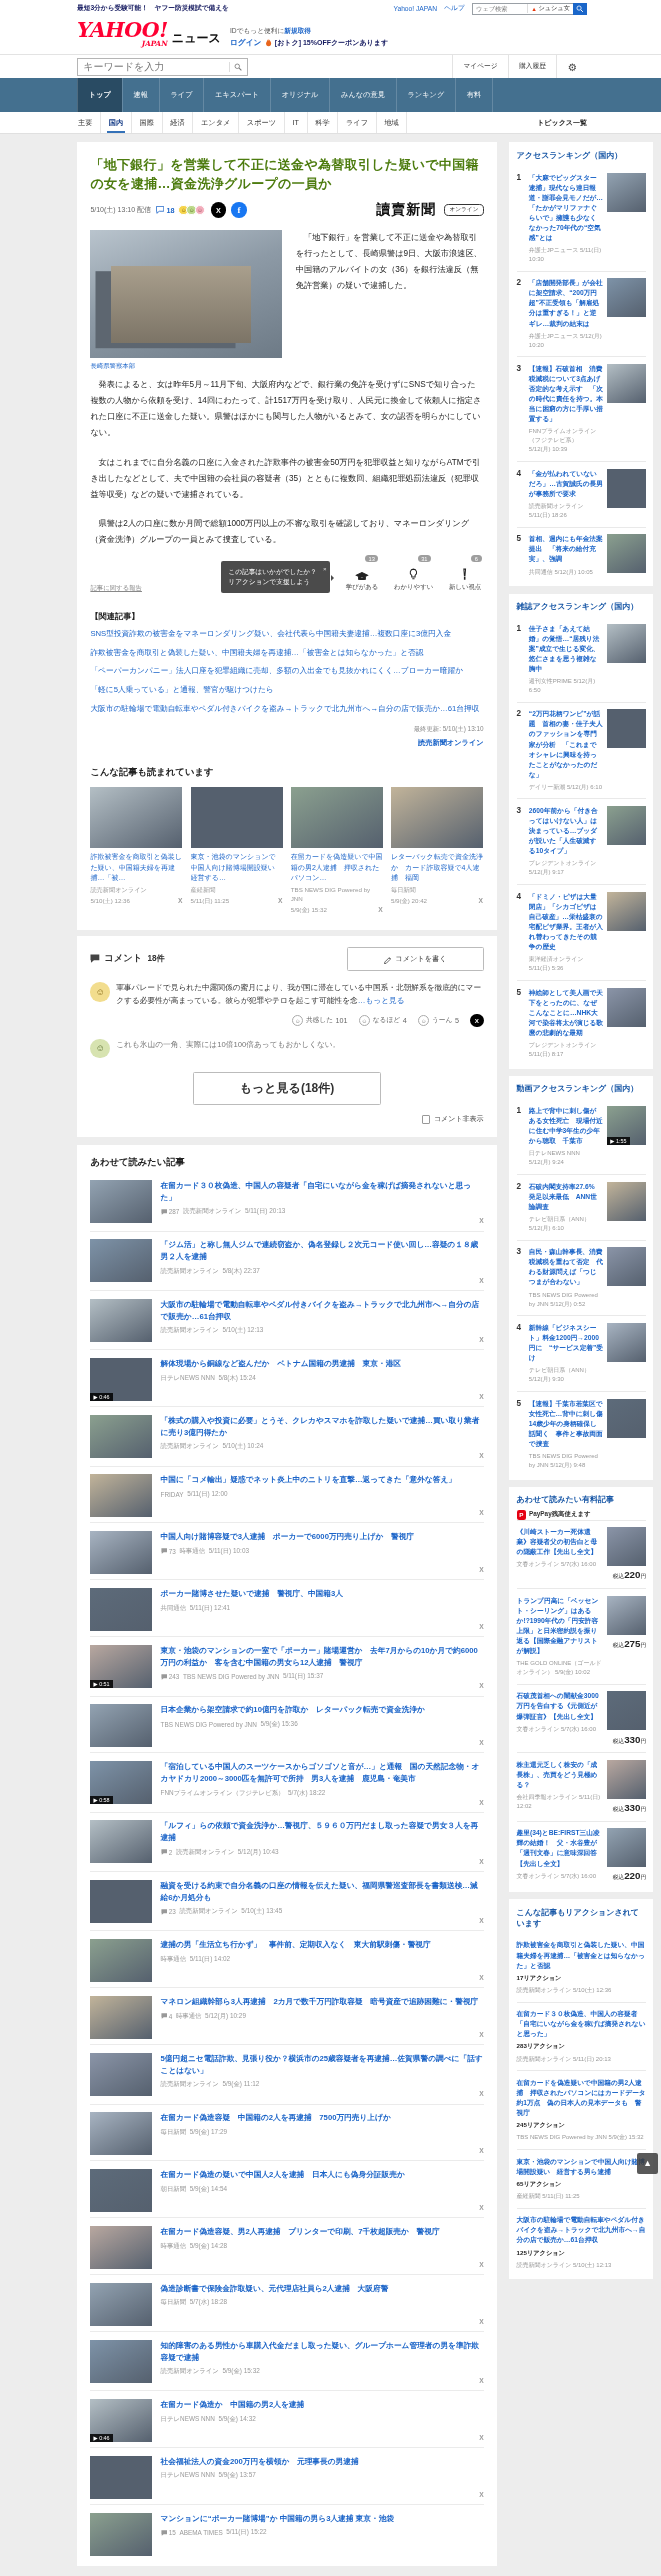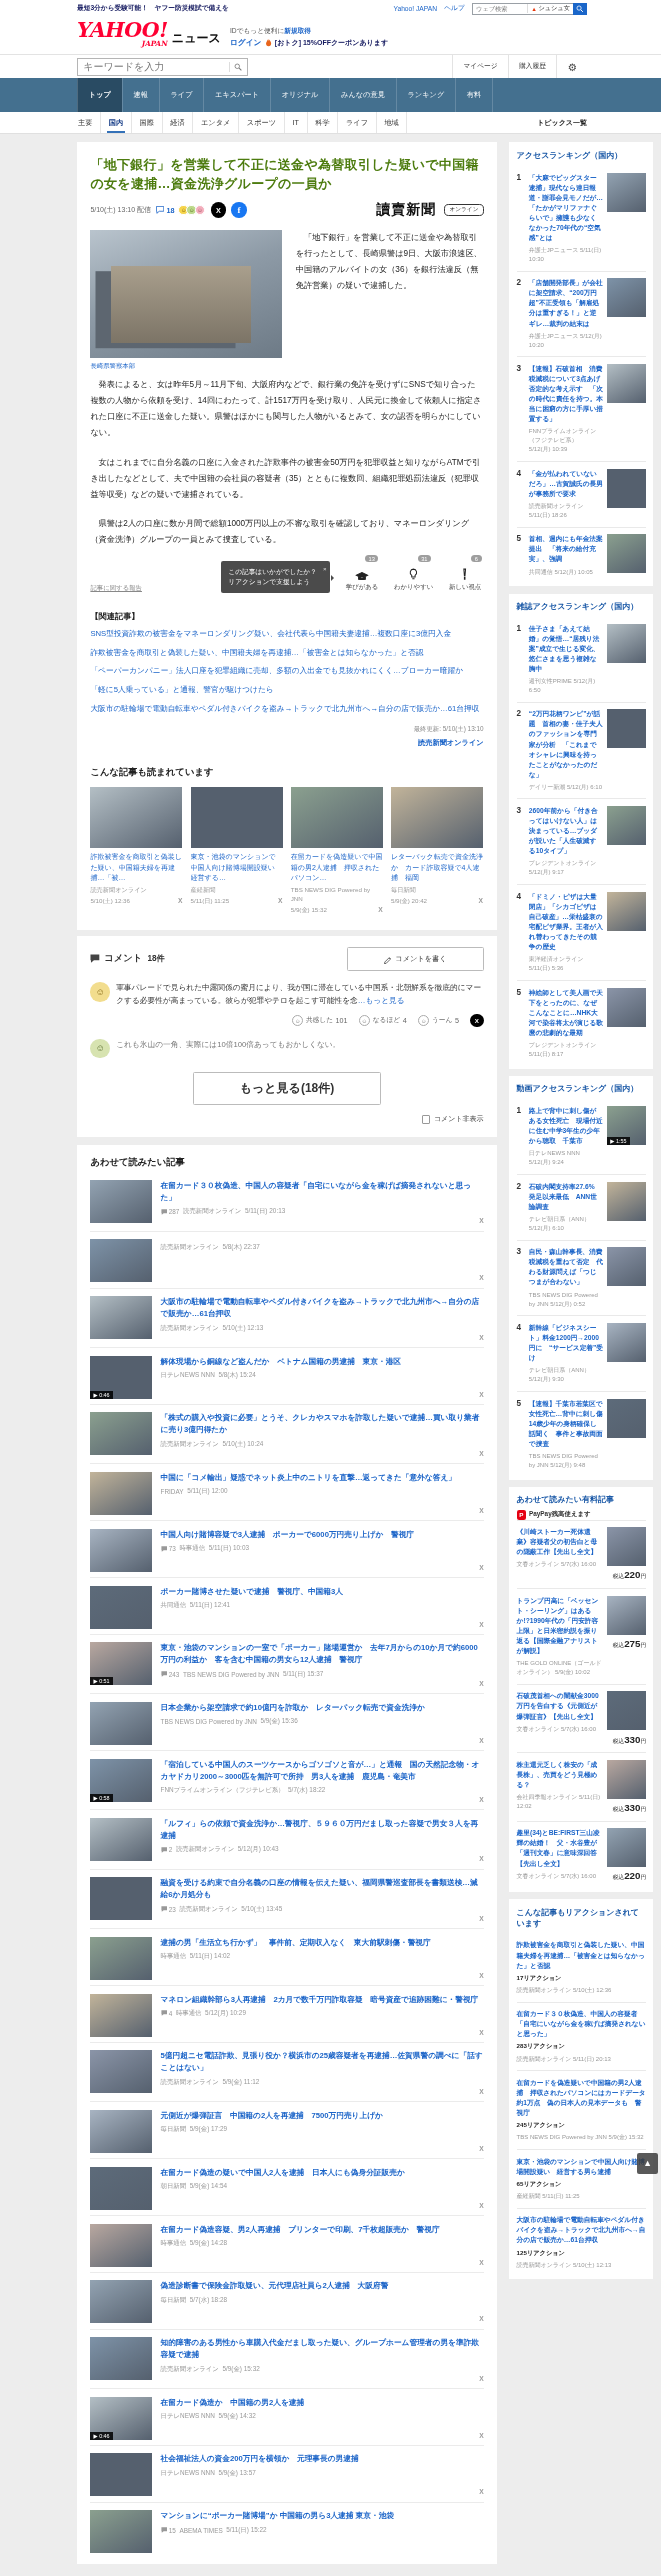--- a/index.html
+++ b/index.html
@@ -464,20 +464,21 @@
                   </span>
                   <span>読売新聞オンライン</span>
                   <span>5/11(日) 20:13</span>
                 </div>
                 <div class="rm-x"><span class="xicon">X</span></div>
               </div>
             </div>
             <div class="rm-item">
               <div class="rm-thumb ph" style="background: linear-gradient(150deg, rgb(126, 147, 168), rgb(85, 96, 110));"></div>
               <div class="rm-main">
+                <a class="rm-title">「ジム活」と称し無人ジムで連続窃盗か、偽名登録し２次元コード使い回し…容疑の１８歳男２人を逮捕</a>
                 <div class="rm-meta">
                   <span>読売新聞オンライン</span>
                   <span>5/8(木) 22:37</span>
                 </div>
                 <div class="rm-x"><span class="xicon">X</span></div>
               </div>
             </div>
             <div class="rm-item">
               <div class="rm-thumb ph" style="background: linear-gradient(150deg, rgb(180, 191, 197), rgb(85, 96, 110));"></div>
               <div class="rm-main">
@@ -664,21 +665,21 @@
                 <div class="rm-meta">
                   <span>読売新聞オンライン</span>
                   <span>5/9(金) 11:12</span>
                 </div>
                 <div class="rm-x"><span class="xicon">X</span></div>
               </div>
             </div>
             <div class="rm-item">
               <div class="rm-thumb ph" style="background: linear-gradient(150deg, rgb(168, 180, 194), rgb(85, 96, 110));"></div>
               <div class="rm-main">
-                <a class="rm-title">元側近が爆弾証言　中国籍の2人を再逮捕　7500万円売り上げか</a>
+                <a class="rm-title">在留カード偽造容疑　中国籍の2人を再逮捕　7500万円売り上げか</a>
                 <div class="rm-meta">
                   <span>毎日新聞</span>
                   <span>5/9(金) 17:29</span>
                 </div>
                 <div class="rm-x"><span class="xicon">X</span></div>
               </div>
             </div>
             <div class="rm-item">
               <div class="rm-thumb ph" style="background: linear-gradient(150deg, rgb(93, 107, 122), rgb(85, 96, 110));"></div>
               <div class="rm-main">

